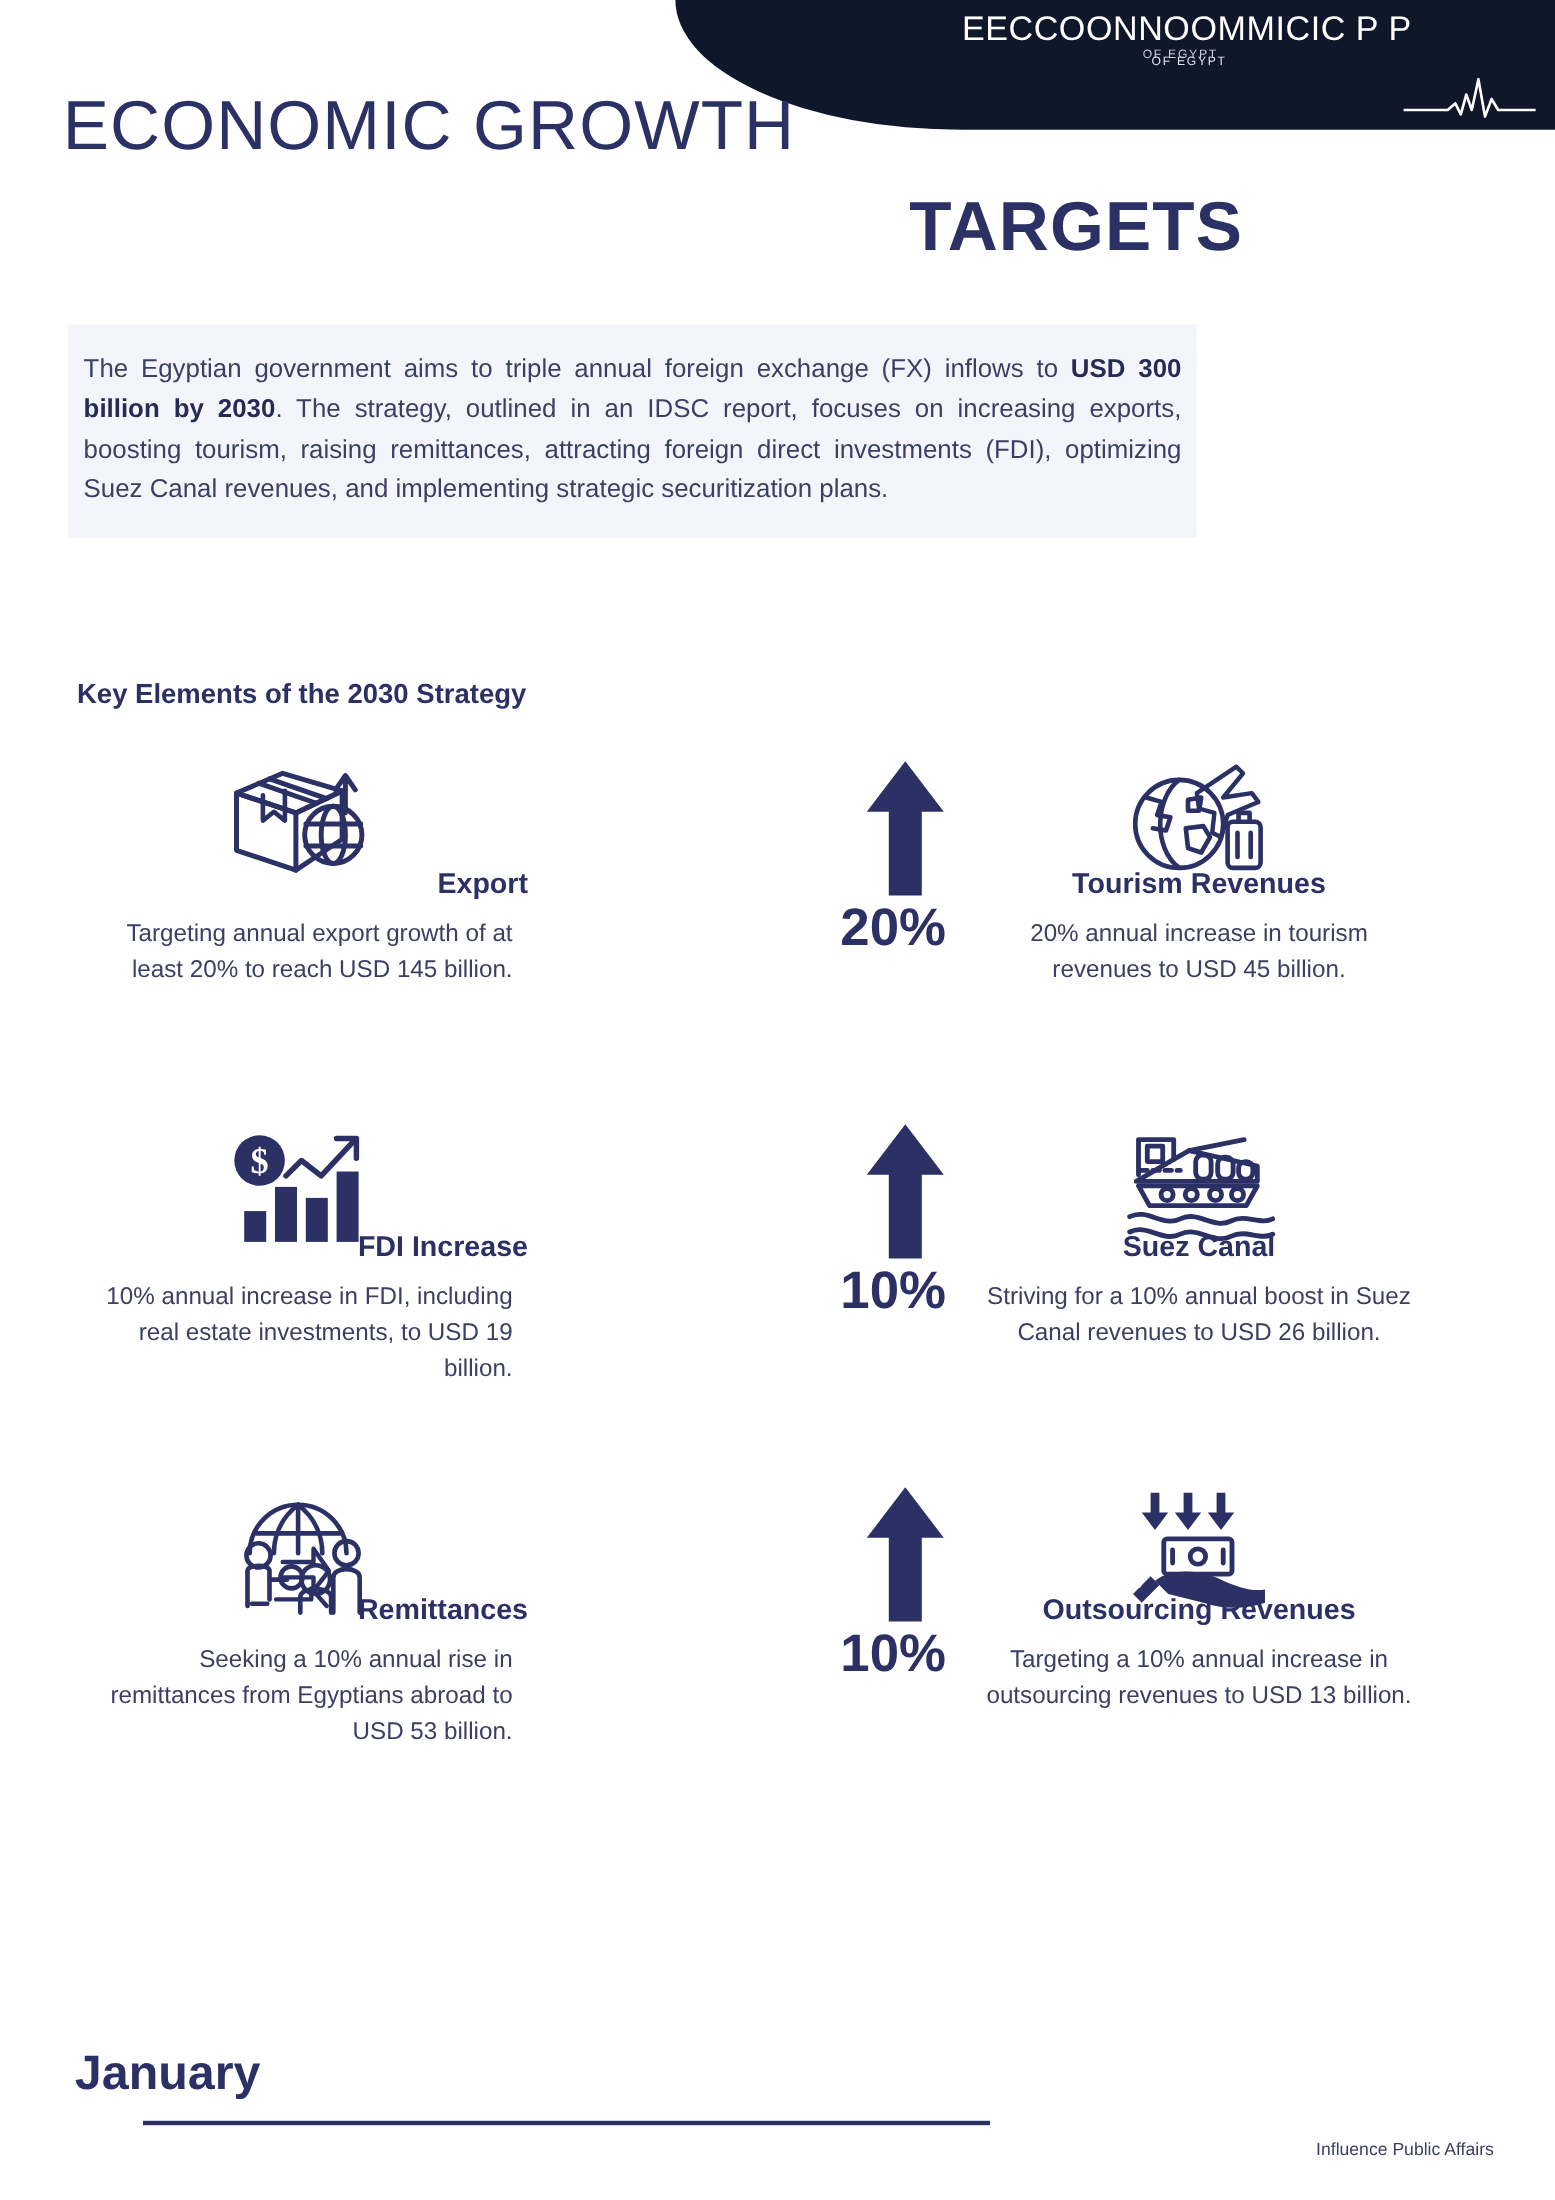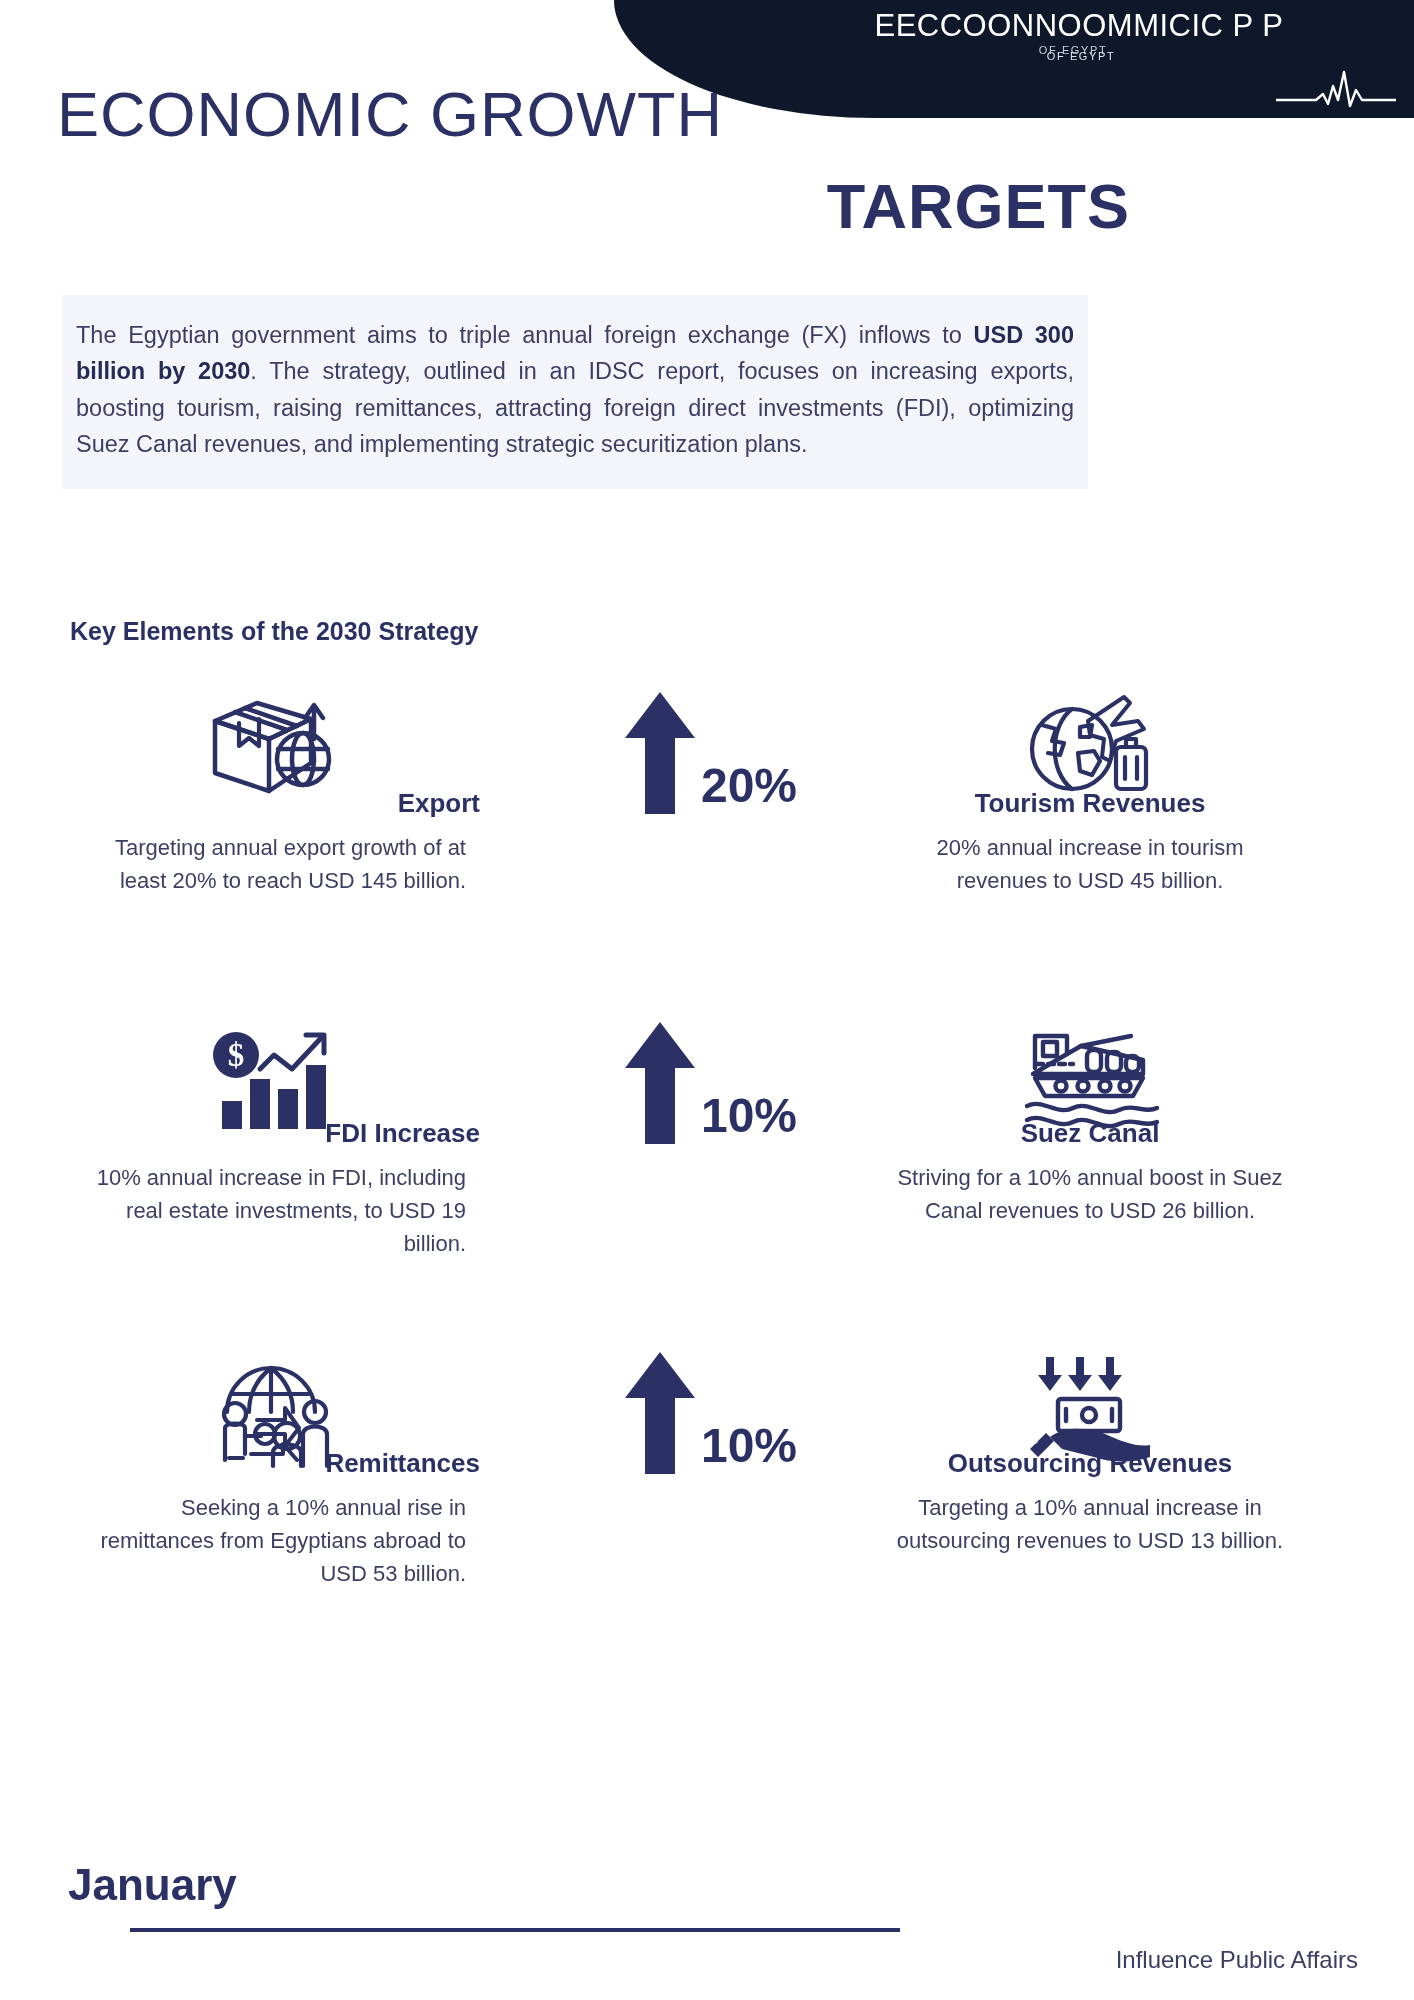--- a/index.html
+++ b/index.html
@@ -96,36 +96,36 @@
     font-size:26px;font-weight:bold;color:#2b3065;
     margin-top:-22px;
     position:relative;z-index:2;
   }
   .item-desc{
     font-size:22px;line-height:1.5;color:#3a3f63;
     margin-top:12px;padding:0 14px;
   }
 
   
-  .arrow-wrap{display:flex;align-items:flex-end;justify-content:center;gap:4px;}
+  .arrow-wrap{display:flex;align-items:flex-end;justify-content:center;gap:4px;flex-direction:column;}
   .pct{font-size:48px;font-weight:bold;color:#2b3065;line-height:1;padding-bottom:6px;}
 
   
   #footer-month{
     position:absolute;left:68px;top:1860px;
     font-size:44px;font-weight:bold;color:#2b3065;
   }
   #footer-rule{
     position:absolute;left:130px;top:1928px;
     width:770px;height:4px;background:#2b3065;
   }
   #footer-org{
     position:absolute;left:0;top:1946px;width:1358px;
     text-align:right;
-    font-size:24px;color:#3a3f63;
+    font-size:16px;color:#3a3f63;
   }
 </style>
 </head>
 <body>
 
 <div id="header-badge">
   <div id="brand-wrap">
     <div id="brand-title">EECCOONNOOMMICIC P P</div>
     <div id="brand-sub-wrap">
       <div class="brand-sub" id="brand-sub-a">OF EGYPT</div>

